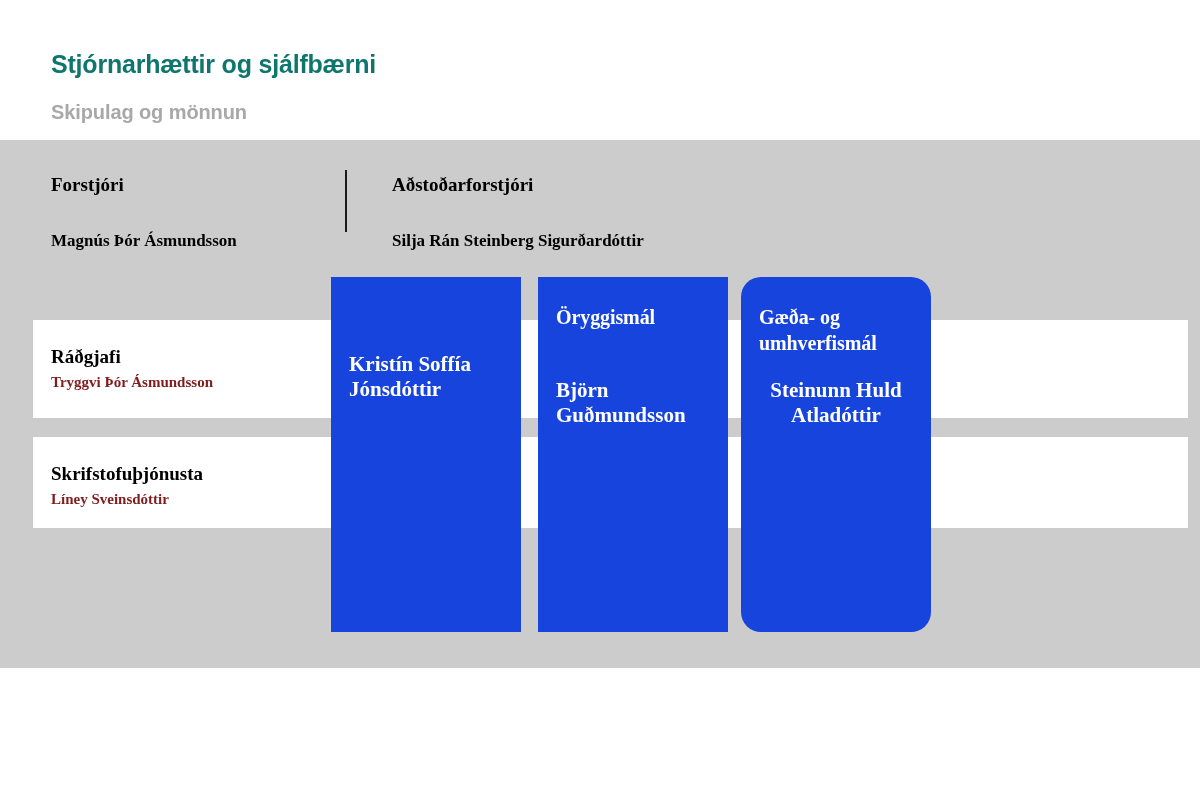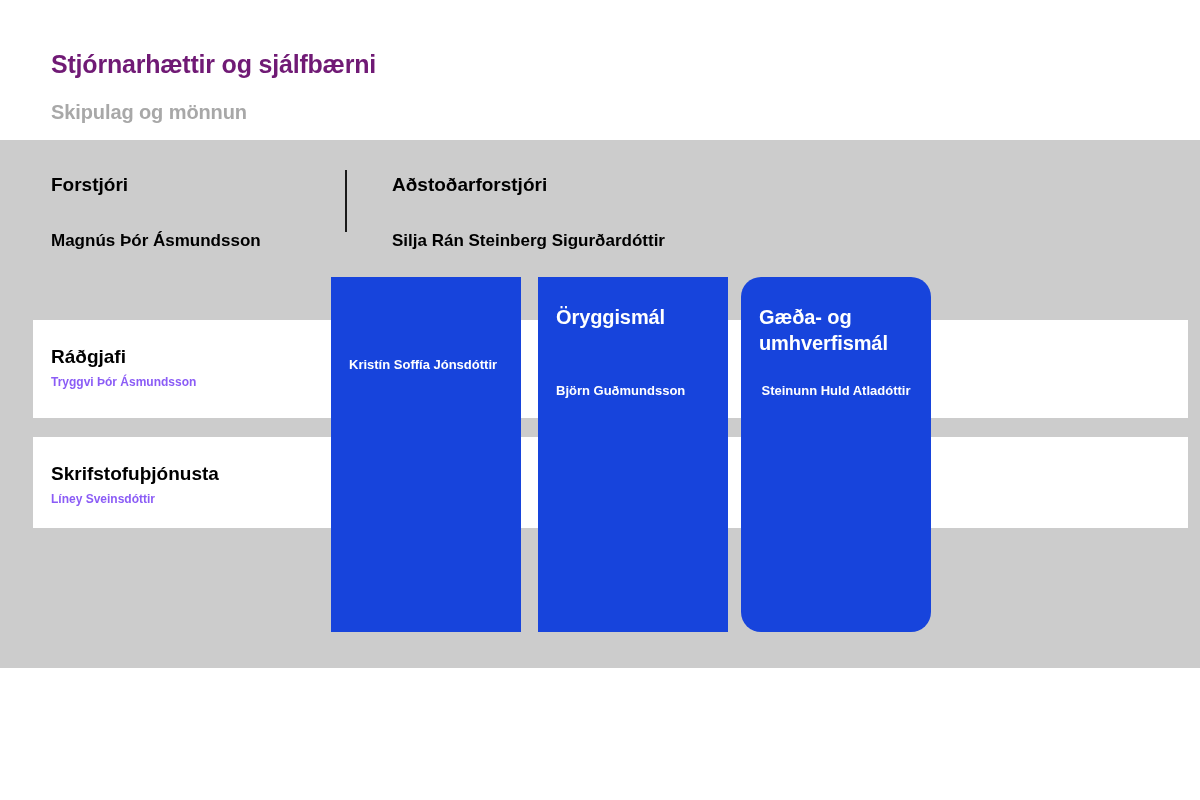--- a/index.html
+++ b/index.html
@@ -29,21 +29,21 @@
     width: 1200px;
     height: 140px;
     background: #ffffff;
   }
   .page-title {
     position: absolute;
     left: 51px;
     top: 50px;
     font-size: 25px;
     font-weight: bold;
-    color: #701a75;
+    color: #0f766e;
     letter-spacing: -0.2px;
     white-space: nowrap;
   }
   .page-subtitle {
     position: absolute;
     left: 51px;
     top: 101px;
     font-size: 20px;
     font-weight: bold;
     color: #a8a8a8;
@@ -52,20 +52,21 @@
   }
 
   
   .gray-band {
     position: absolute;
     left: 0;
     top: 140px;
     width: 1200px;
     height: 528px;
     background: #cccccc;
+    font-family: Liberation Serif, serif;
   }
 
   
   .exec-row {
     position: absolute;
     left: 0;
     top: 0;
     width: 1200px;
     height: 130px;
   }
@@ -114,23 +115,23 @@
     top: 24px;
   }
   .staff-role {
     font-size: 19px;
     font-weight: bold;
     color: #000000;
     line-height: 26px;
     white-space: nowrap;
   }
   .staff-name {
-    font-size: 12px;
-    font-weight: bold;
-    color: #8b5cf6;
+    font-size: 15px;
+    font-weight: bold;
+    color: #7f1d1d;
     line-height: 25px;
     white-space: nowrap;
   }
 
   
   .dept-card {
     position: absolute;
     top: 137px;
     width: 190px;
     height: 355px;
@@ -145,21 +146,21 @@
 
   .dept-title {
     font-size: 20px;
     font-weight: bold;
     color: #ffffff;
     line-height: 26px;
     letter-spacing: -0.1px;
   }
   .dept-name {
     margin-top: 48px;
-    font-size: 13px;
+    font-size: 21px;
     font-weight: bold;
     color: #ffffff;
     line-height: 25px;
   }
   .dept-card-2 .dept-name,
   .dept-card-3 .dept-name {
     margin-top: 22px;
     text-align: center;
   }
 

